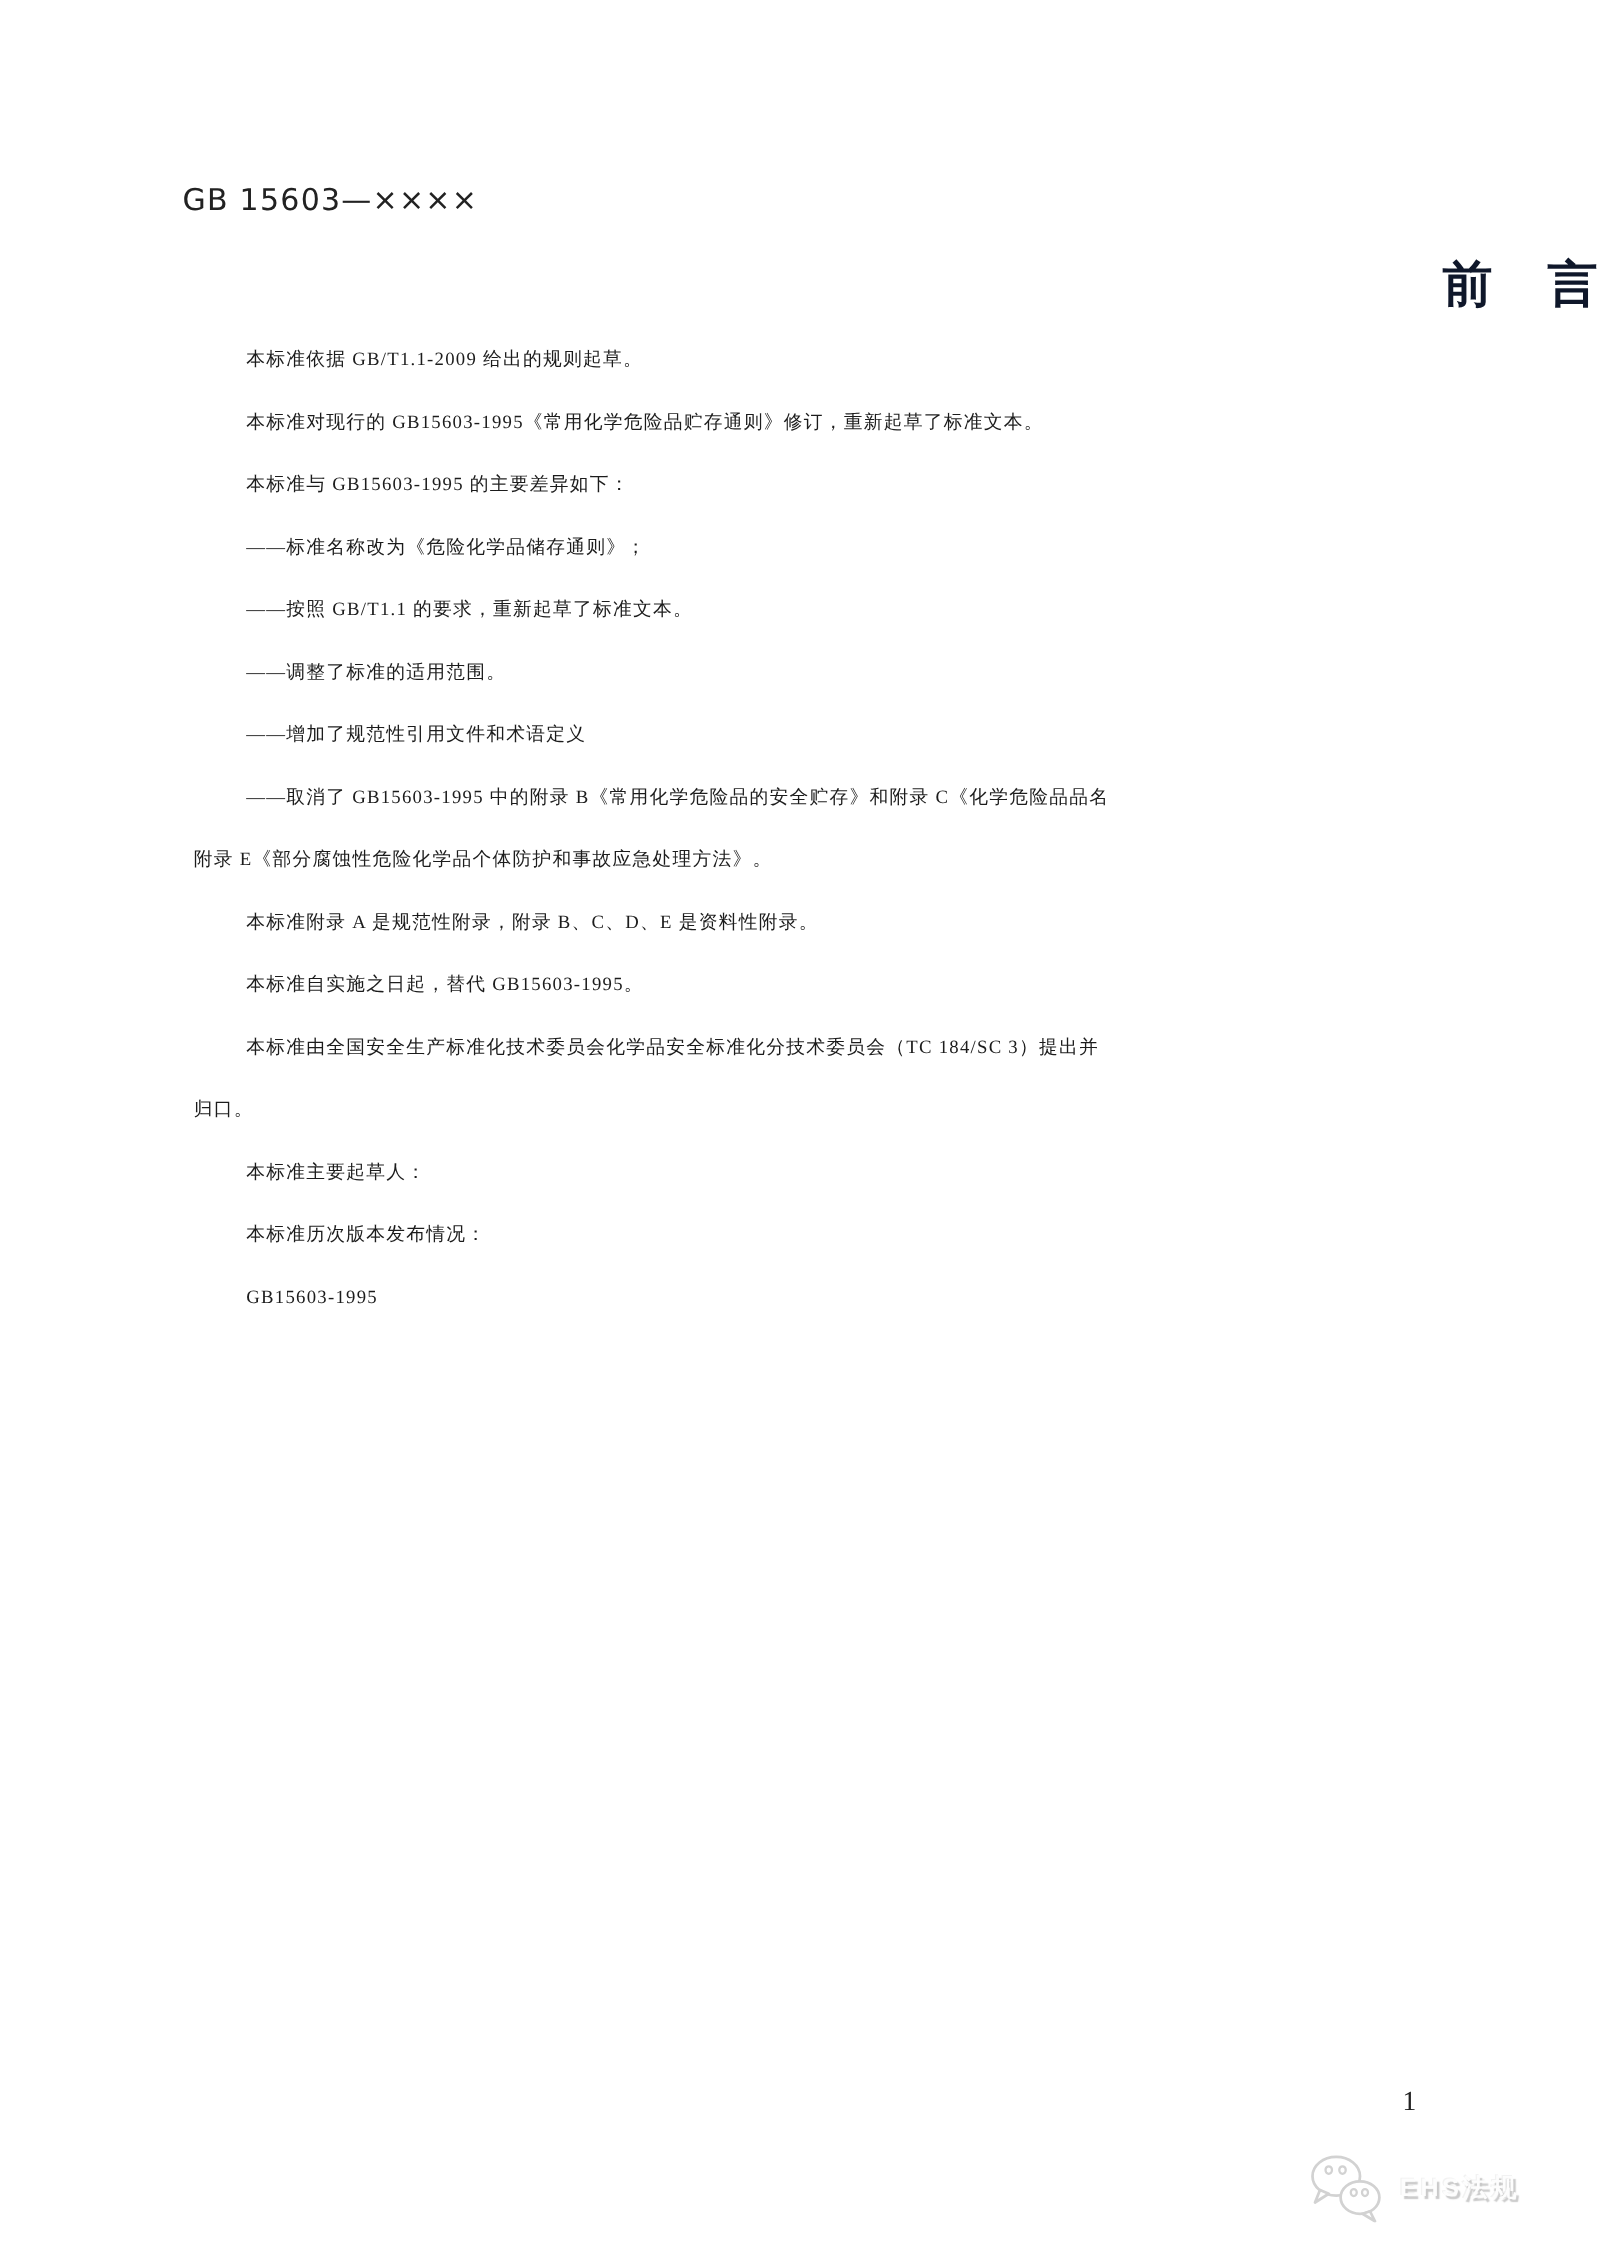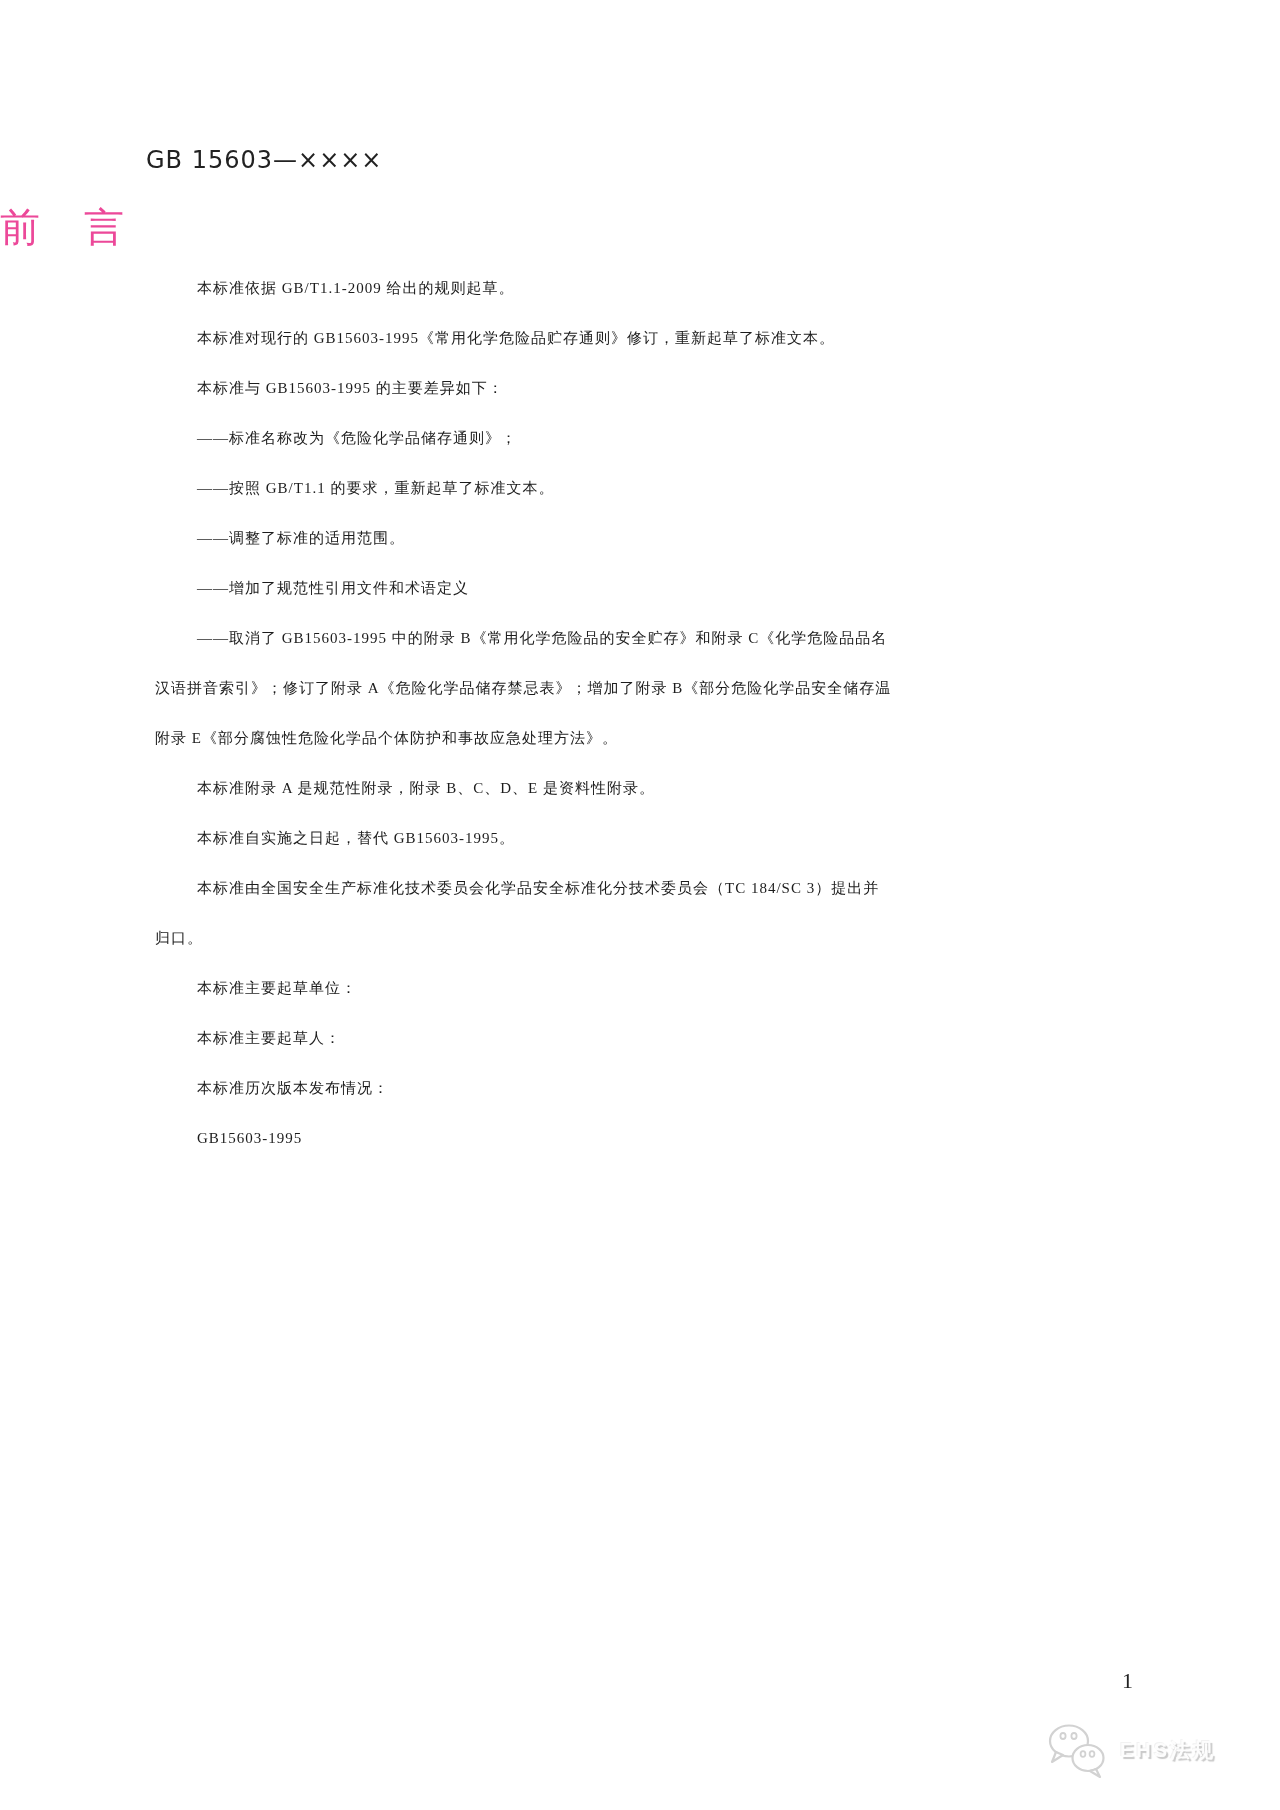--- a/index.html
+++ b/index.html
@@ -22,25 +22,25 @@
     letter-spacing: 1px;
     color: #222;
     white-space: pre;
     text-align: center;
   }
   .doc-title {
     position: absolute;
     top: 200px;
     left: 0;
     width: 100%;
-    text-align: left;
+    text-align: right;
     font-family: "Liberation Serif", "DejaVu Serif", serif;
-    font-weight: normal;
+    font-weight: bold;
     font-size: 40px;
-    color: #ec4899;
+    color: #0f172a;
     letter-spacing: 2px;
     white-space: pre;
   }
   .doc-body {
     position: absolute;
     left: 155px;
     top: 263px;
     width: 1010px;
   }
   .doc-line {
@@ -89,27 +89,25 @@
 
   <div class="doc-body" id="doc-body">
       <div class="doc-line indent">本标准依据 GB/T1.1-2009 给出的规则起草。</div>
       <div class="doc-line indent">本标准对现行的 GB15603-1995《常用化学危险品贮存通则》修订，重新起草了标准文本。</div>
       <div class="doc-line indent">本标准与 GB15603-1995 的主要差异如下：</div>
       <div class="doc-line indent">——标准名称改为《危险化学品储存通则》；</div>
       <div class="doc-line indent">——按照 GB/T1.1 的要求，重新起草了标准文本。</div>
       <div class="doc-line indent">——调整了标准的适用范围。</div>
       <div class="doc-line indent">——增加了规范性引用文件和术语定义</div>
       <div class="doc-line indent">——取消了 GB15603-1995 中的附录 B《常用化学危险品的安全贮存》和附录 C《化学危险品品名</div>
-      <div class="doc-line">汉语拼音索引》；修订了附录 A《危险化学品储存禁忌表》；增加了附录 B《部分危险化学品安全储存温</div>
       <div class="doc-line">附录 E《部分腐蚀性危险化学品个体防护和事故应急处理方法》。</div>
       <div class="doc-line indent">本标准附录 A 是规范性附录，附录 B、C、D、E 是资料性附录。</div>
       <div class="doc-line indent">本标准自实施之日起，替代 GB15603-1995。</div>
       <div class="doc-line indent">本标准由全国安全生产标准化技术委员会化学品安全标准化分技术委员会（TC 184/SC 3）提出并</div>
       <div class="doc-line">归口。</div>
-      <div class="doc-line indent">本标准主要起草单位：</div>
       <div class="doc-line indent">本标准主要起草人：</div>
       <div class="doc-line indent">本标准历次版本发布情况：</div>
       <div class="doc-line indent">GB15603-1995</div>
     </div>
 
   <div class="page-number">1</div>
 
   <div class="watermark">
     <svg class="wm-icon" width="62" height="56" viewBox="0 0 62 56" xmlns="http://www.w3.org/2000/svg">
 

